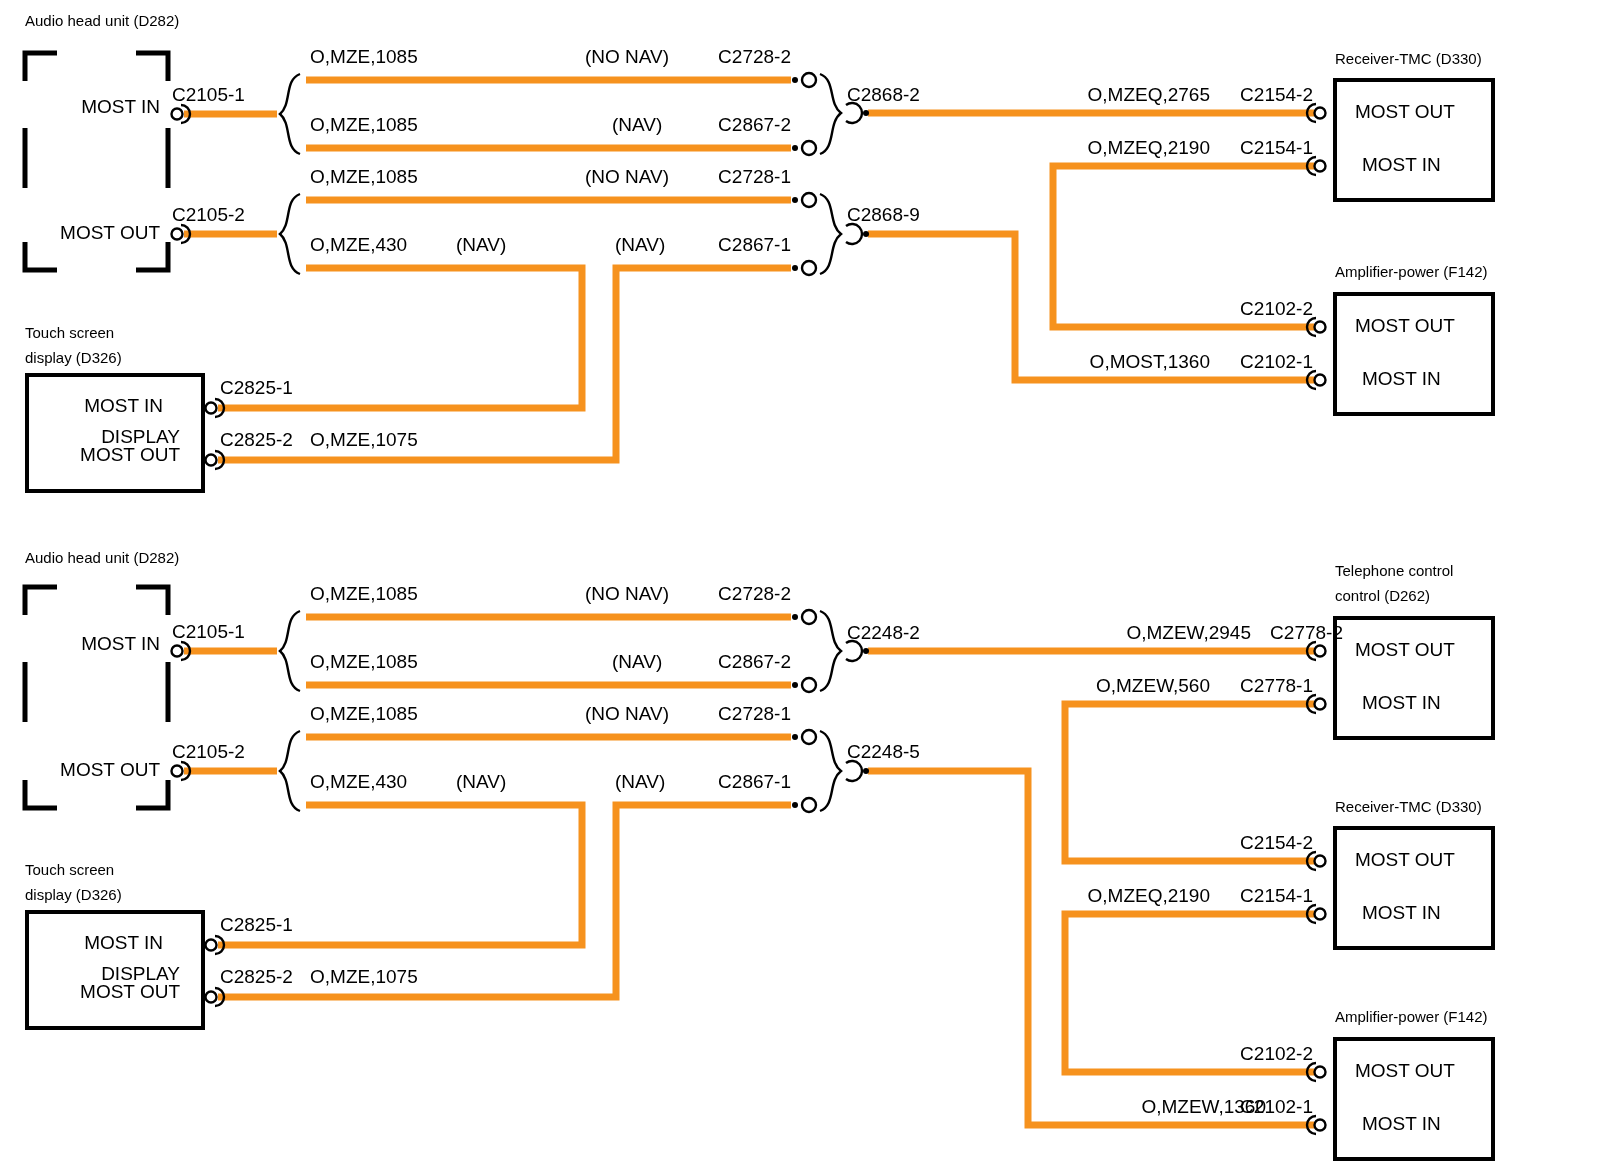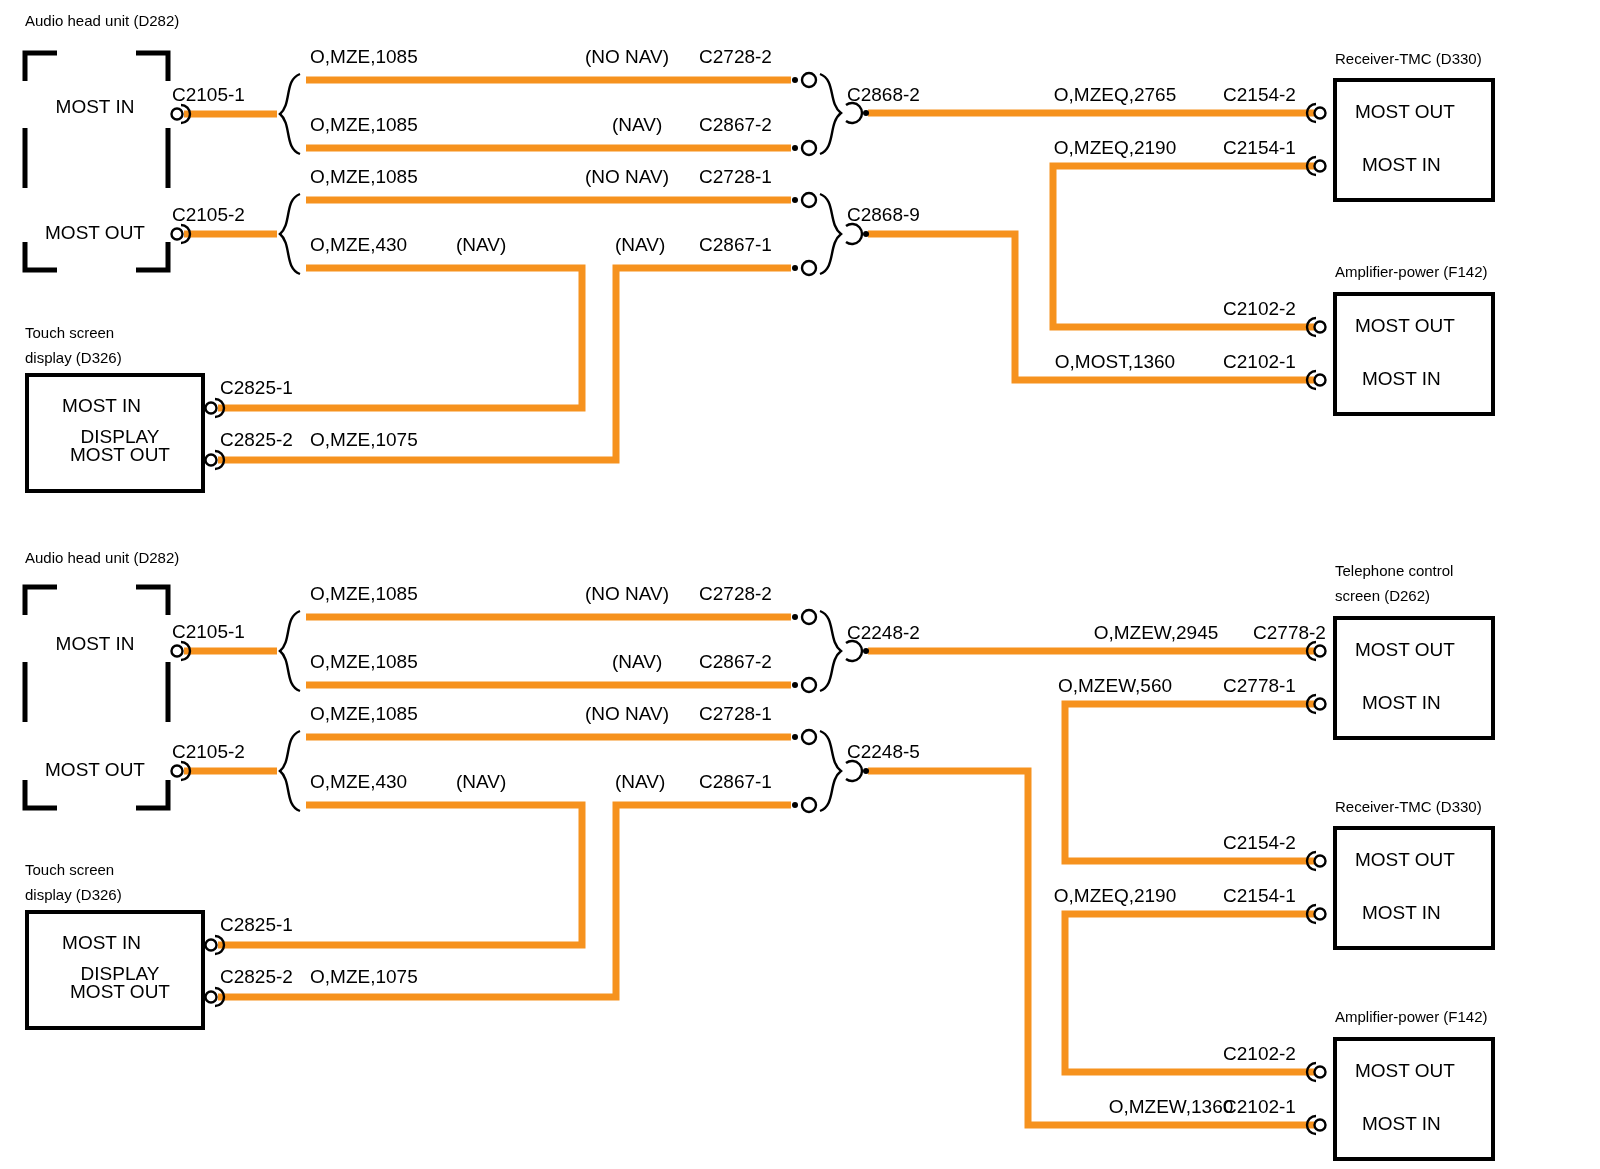--- a/index.html
+++ b/index.html
@@ -1,19 +1,19 @@
 <!DOCTYPE html>
 <html><head>
 <meta charset="utf-8">
 <style>
   html,body{margin:0;padding:0;background:#fff}
   .stage{position:relative;width:1600px;height:1169px;background:#fff;overflow:hidden}
   .t{position:absolute;font:19px "Liberation Sans",sans-serif;color:#000;white-space:nowrap;line-height:1.1}
   .title{font-size:15px}
-  .r{text-align:center}
+  .r{text-align:right}
   .devbox{position:absolute;border:4px solid #000;background:#fff;box-sizing:border-box}
   svg.layer{position:absolute;left:0;top:0}
   .wire{fill:none;stroke-width:7;stroke-linejoin:miter;stroke-linecap:butt}
   .ink{fill:none;stroke:#000;stroke-width:2.4}
   .dash{fill:none;stroke:#000;stroke-width:5}
   .dot{fill:#000;stroke:none}
   .ring{fill:#fff;stroke:#000;stroke-width:2.4}
   .conn circle{fill:#fff;stroke:#000;stroke-width:2.4}
   .conn path{fill:none;stroke:#000;stroke-width:2.4}
 </style>
@@ -270,21 +270,21 @@
   <div class="t title" style="left:25px;top:862px">Touch screen</div>
   <div class="t title" style="left:25px;top:887px">display (D326)</div>
   <div class="t r" style="left:40px;top:933px;width:123px">MOST IN</div>
   <div class="t r" style="left:60px;top:964px;width:120px">DISPLAY</div>
   <div class="t r" style="left:60px;top:982px;width:120px">MOST OUT</div>
   <div class="t" style="left:220px;top:915px">C2825-1</div>
   <div class="t" style="left:220px;top:967px">C2825-2</div>
   <div class="t" style="left:310px;top:967px">O,MZE,1075</div>
 
   <div class="t title" style="left:1335px;top:563px">Telephone control</div>
-  <div class="t title" style="left:1335px;top:588px">screen (D262)</div>
+  <div class="t title" style="left:1335px;top:588px">control (D262)</div>
   <div class="t" style="left:1355px;top:640px">MOST OUT</div>
   <div class="t" style="left:1362px;top:693px">MOST IN</div>
   <div class="t r" style="left:1061px;top:623px;width:190px">O,MZEW,2945</div>
   <div class="t r" style="left:1236px;top:623px;width:107px">C2778-2</div>
   <div class="t r" style="left:1020px;top:676px;width:190px">O,MZEW,560</div>
   <div class="t r" style="left:1206px;top:676px;width:107px">C2778-1</div>
 
   <div class="t title" style="left:1335px;top:799px">Receiver-TMC (D330)</div>
   <div class="t" style="left:1355px;top:850px">MOST OUT</div>
   <div class="t" style="left:1362px;top:903px">MOST IN</div>

